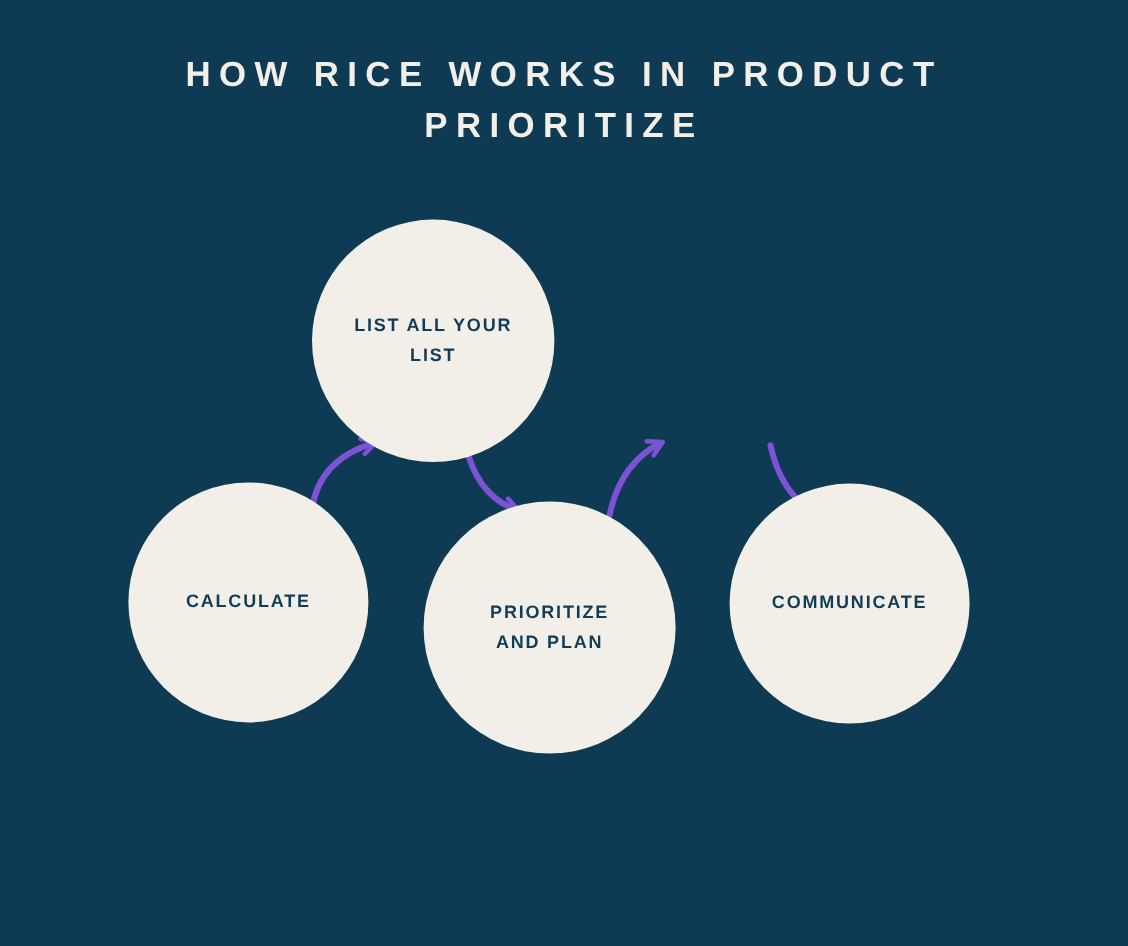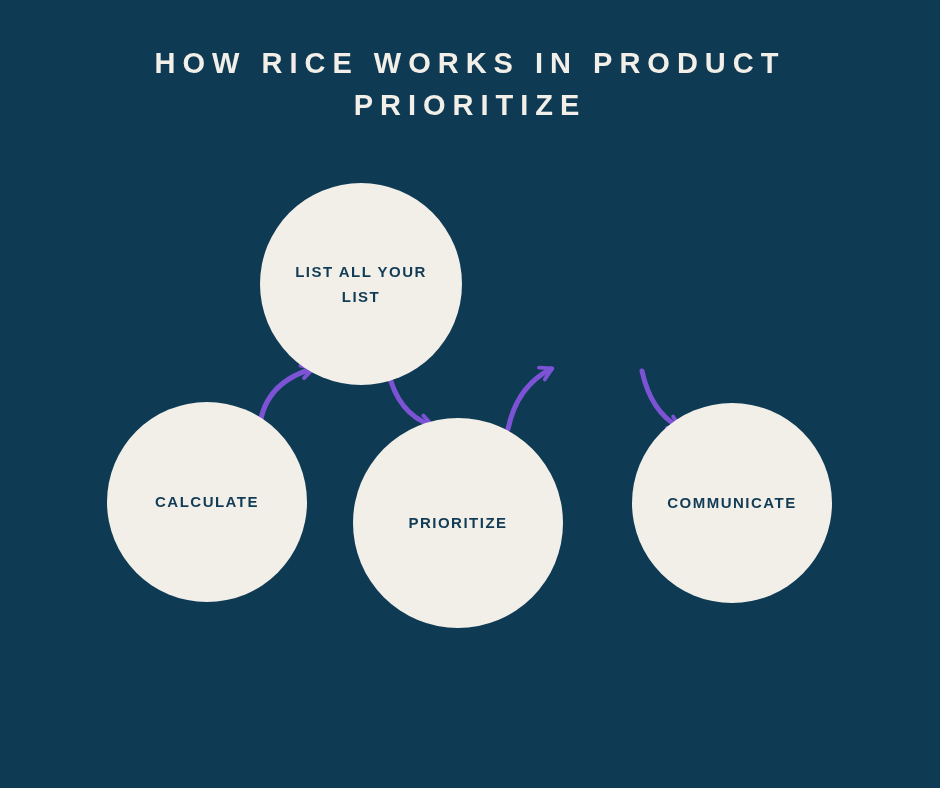--- a/index.html
+++ b/index.html
@@ -39,21 +39,21 @@
     color: var(--step-text, #123c56);
     font-weight: bold;
     font-size: 15px;
     letter-spacing: 1.5px;
     line-height: 1.7;
   }
   .c1 { left: 260px; top: 183px; width: 202px; height: 202px; }
   .c2 { left: 510px; top: 185px; width: 200px; height: 200px; }
   .c3 { left: 107px; top: 402px; width: 200px; height: 200px; }
   .c4 { left: 353px; top: 418px; width: 210px; height: 210px; }
-  .c5 { left: 632px; top: 403px; width: 200px; height: 200px; }
+  .c5 { left: 608px; top: 403px; width: 200px; height: 200px; }
   .arrows {
     position: absolute;
     left: 0;
     top: 0;
     width: 940px;
     height: 788px;
     pointer-events: none;
   }
   .arrows path.flow {
     fill: none;
@@ -89,19 +89,20 @@
     <div>LIST</div>
   </div>
 
 
   <div class="circle c3">
     <div>CALCULATE</div>
   </div>
 
   <div class="circle c4">
     <div>PRIORITIZE</div>
+    <div>AND PLAN</div>
   </div>
 
   <div class="circle c5">
     <div>COMMUNICATE</div>
   </div>
 
 </div>
 
 </body></html>

